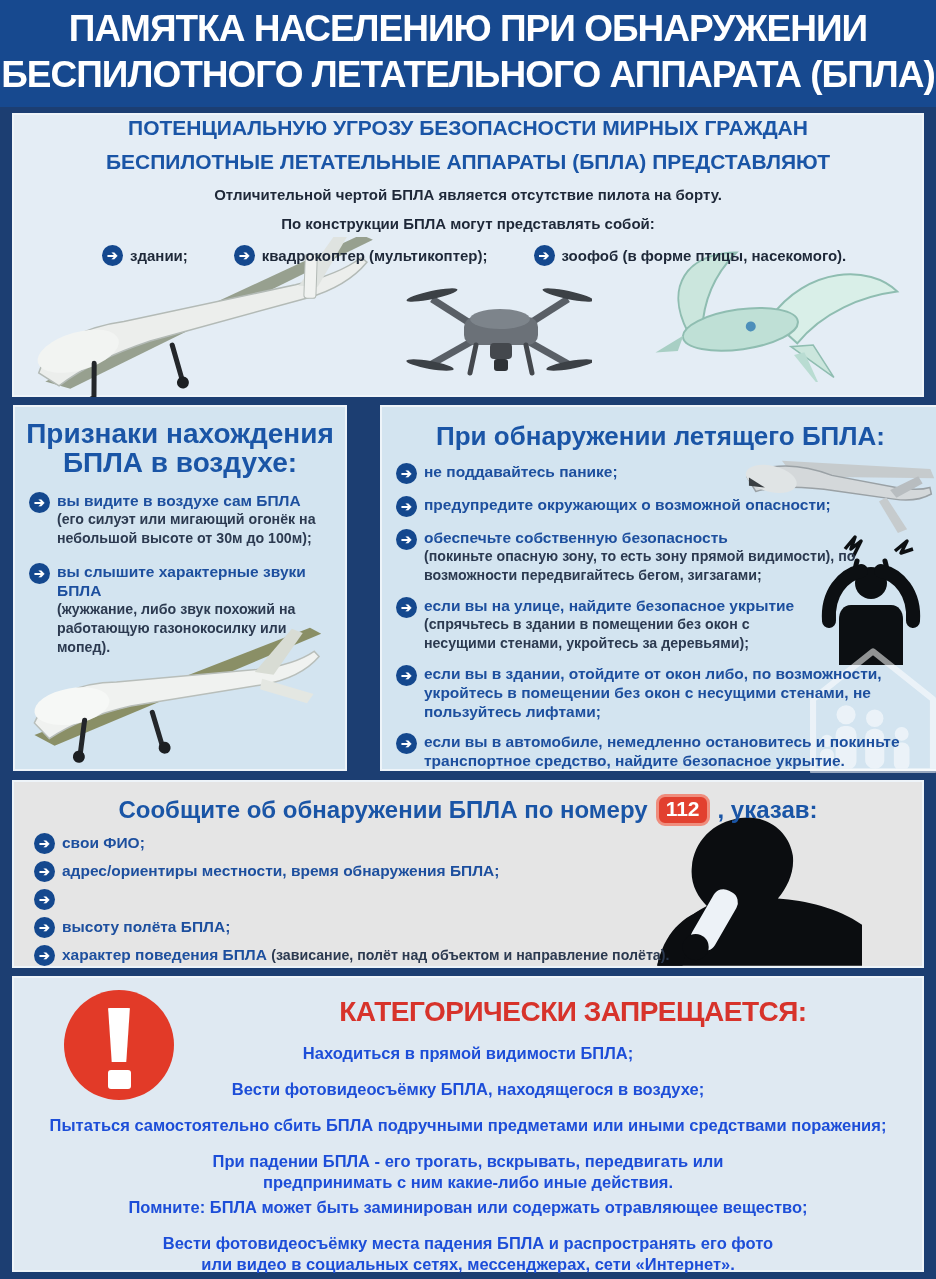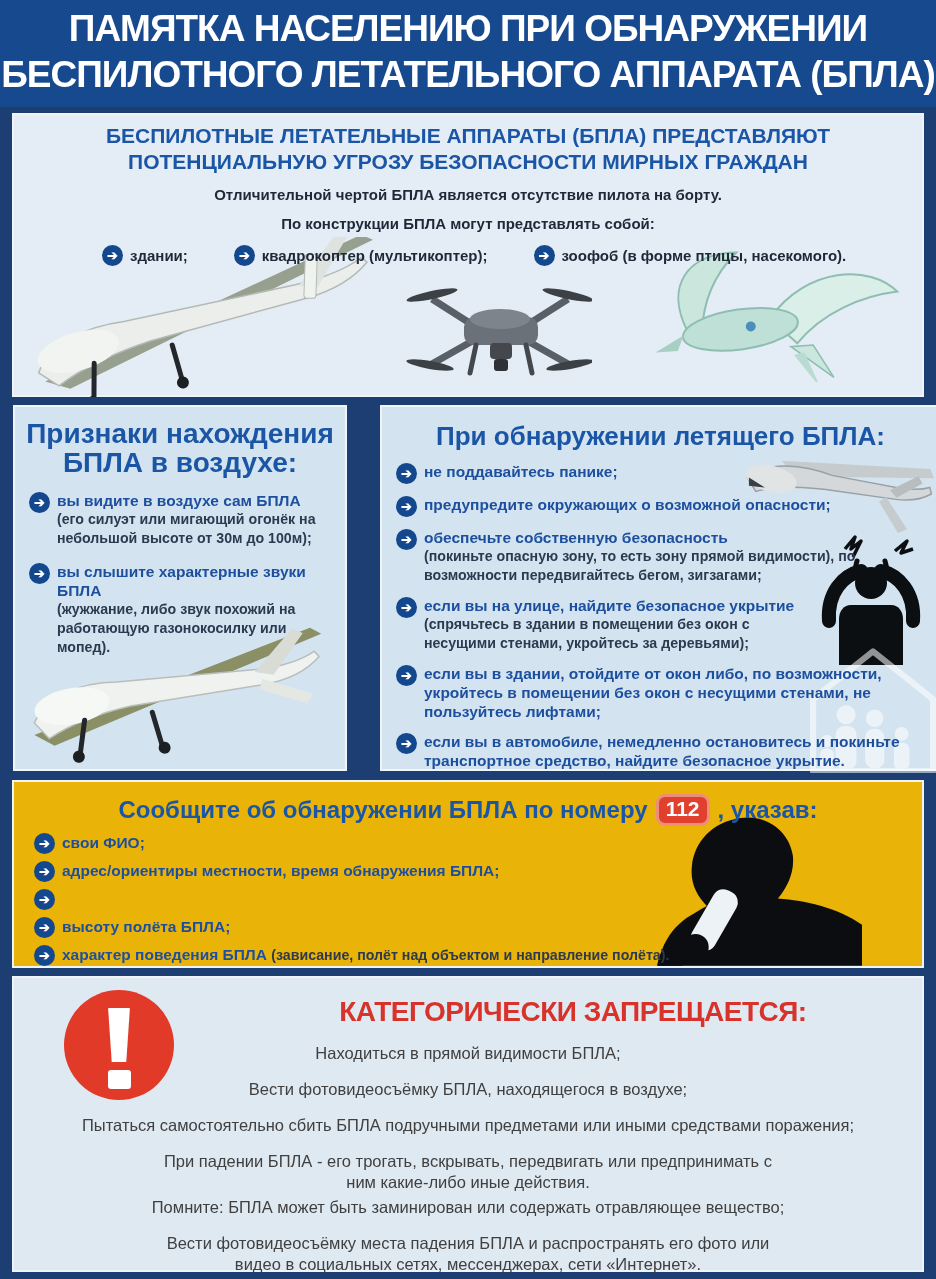--- a/index.html
+++ b/index.html
@@ -28,33 +28,33 @@
   .p2l .coltitle{font-size:28px;line-height:29px;margin-top:12px;}
   .p2r .coltitle{font-size:26px;line-height:30px;margin-top:14px;}
   .li{display:flex;align-items:flex-start;margin:11px 8px 0 14px;position:relative;z-index:2;}
   .li .bic{margin-top:1px;}
   .litext{font-size:15px;}
   .litext b{display:block;color:#1d4f9e;font-size:15.5px;line-height:19px;}
   .litext .reg{display:block;color:#2c3a50;font-weight:bold;font-size:14.2px;line-height:19px;}
   .litext .reg:empty{display:none;}
   .p2l .li{margin-top:14px;}
   
-  .p3{left:12px;top:780px;width:912px;height:188px;background:#eab308;}
+  .p3{left:12px;top:780px;width:912px;height:188px;background:#e5e5e5;}
   .r-title{display:flex;align-items:center;justify-content:center;gap:8px;margin-top:12px;
            color:#1a55a6;font-weight:bold;font-size:24px;position:relative;z-index:2;}
   .badge{display:inline-block;background:#e2402f;border:3px solid #ef8d7d;border-radius:9px;
          color:#fff;font-weight:bold;font-size:21px;padding:0 7px 2px 7px;line-height:24px;}
   .r-item{display:flex;align-items:flex-start;margin:7px 0 0 20px;position:relative;z-index:2;}
   .r-item .rtext{font-weight:bold;font-size:15.5px;line-height:19px;color:#1d4f9e;}
   .r-item .rtext .reg{font-weight:bold;color:#2c3a50;font-size:14.2px;}
   
   .p4{left:12px;top:976px;width:912px;height:296px;background:#dfe9f2;}
   .ftitle{color:#d7332b;font-weight:bold;font-size:28px;text-align:center;
           padding-left:210px;margin-top:18px;letter-spacing:-0.5px;position:relative;z-index:2;}
-  .fitem{color:#404040;font-weight:normal;font-size:16.5px;line-height:21px;text-align:center;
+  .fitem{color:#1d4ed8;font-weight:bold;font-size:16.5px;line-height:21px;text-align:center;
          margin:15px auto 0 auto;width:900px;position:relative;z-index:2;}
   .fitem.narrow{width:620px;}
   .fitem.tight{margin-top:4px;}
   .excl{position:absolute;left:50px;top:12px;width:110px;height:110px;border-radius:50%;
         background:#e23a28;z-index:3;}
   .excl .bar{position:absolute;left:42px;top:18px;width:26px;height:54px;background:#fff;
              border-radius:4px;clip-path:polygon(8% 0,92% 0,78% 100%,22% 100%);}
   .excl .dot{position:absolute;left:44px;top:80px;width:23px;height:19px;background:#fff;border-radius:3px;}
   
   .img{position:absolute;z-index:1;}
@@ -64,22 +64,22 @@
 <body>
 
 <div class="poster">
 
   <div class="hdr">
     <div class="l1">ПАМЯТКА НАСЕЛЕНИЮ ПРИ ОБНАРУЖЕНИИ</div>
     <div class="l2">БЕСПИЛОТНОГО ЛЕТАТЕЛЬНОГО АППАРАТА (БПЛА)</div>
   </div>
 
   <div class="panel p1">
+    <div class="sub">ПОТЕНЦИАЛЬНУЮ УГРОЗУ БЕЗОПАСНОСТИ МИРНЫХ ГРАЖДАН</div>
     <div class="sub first">БЕСПИЛОТНЫЕ ЛЕТАТЕЛЬНЫЕ АППАРАТЫ (БПЛА) ПРЕДСТАВЛЯЮТ</div>
-    <div class="sub">ПОТЕНЦИАЛЬНУЮ УГРОЗУ БЕЗОПАСНОСТИ МИРНЫХ ГРАЖДАН</div>
     <div class="note">Отличительной чертой БПЛА является отсутствие пилота на борту.</div>
     <div class="note">По конструкции БПЛА могут представлять собой:</div>
     <div class="types">
       <span class="titem">
         <span class="bic">➔</span>
         <span>здании;</span>
       </span>
       <span class="titem">
         <span class="bic">➔</span>
         <span>квадрокоптер (мультикоптер);</span>

